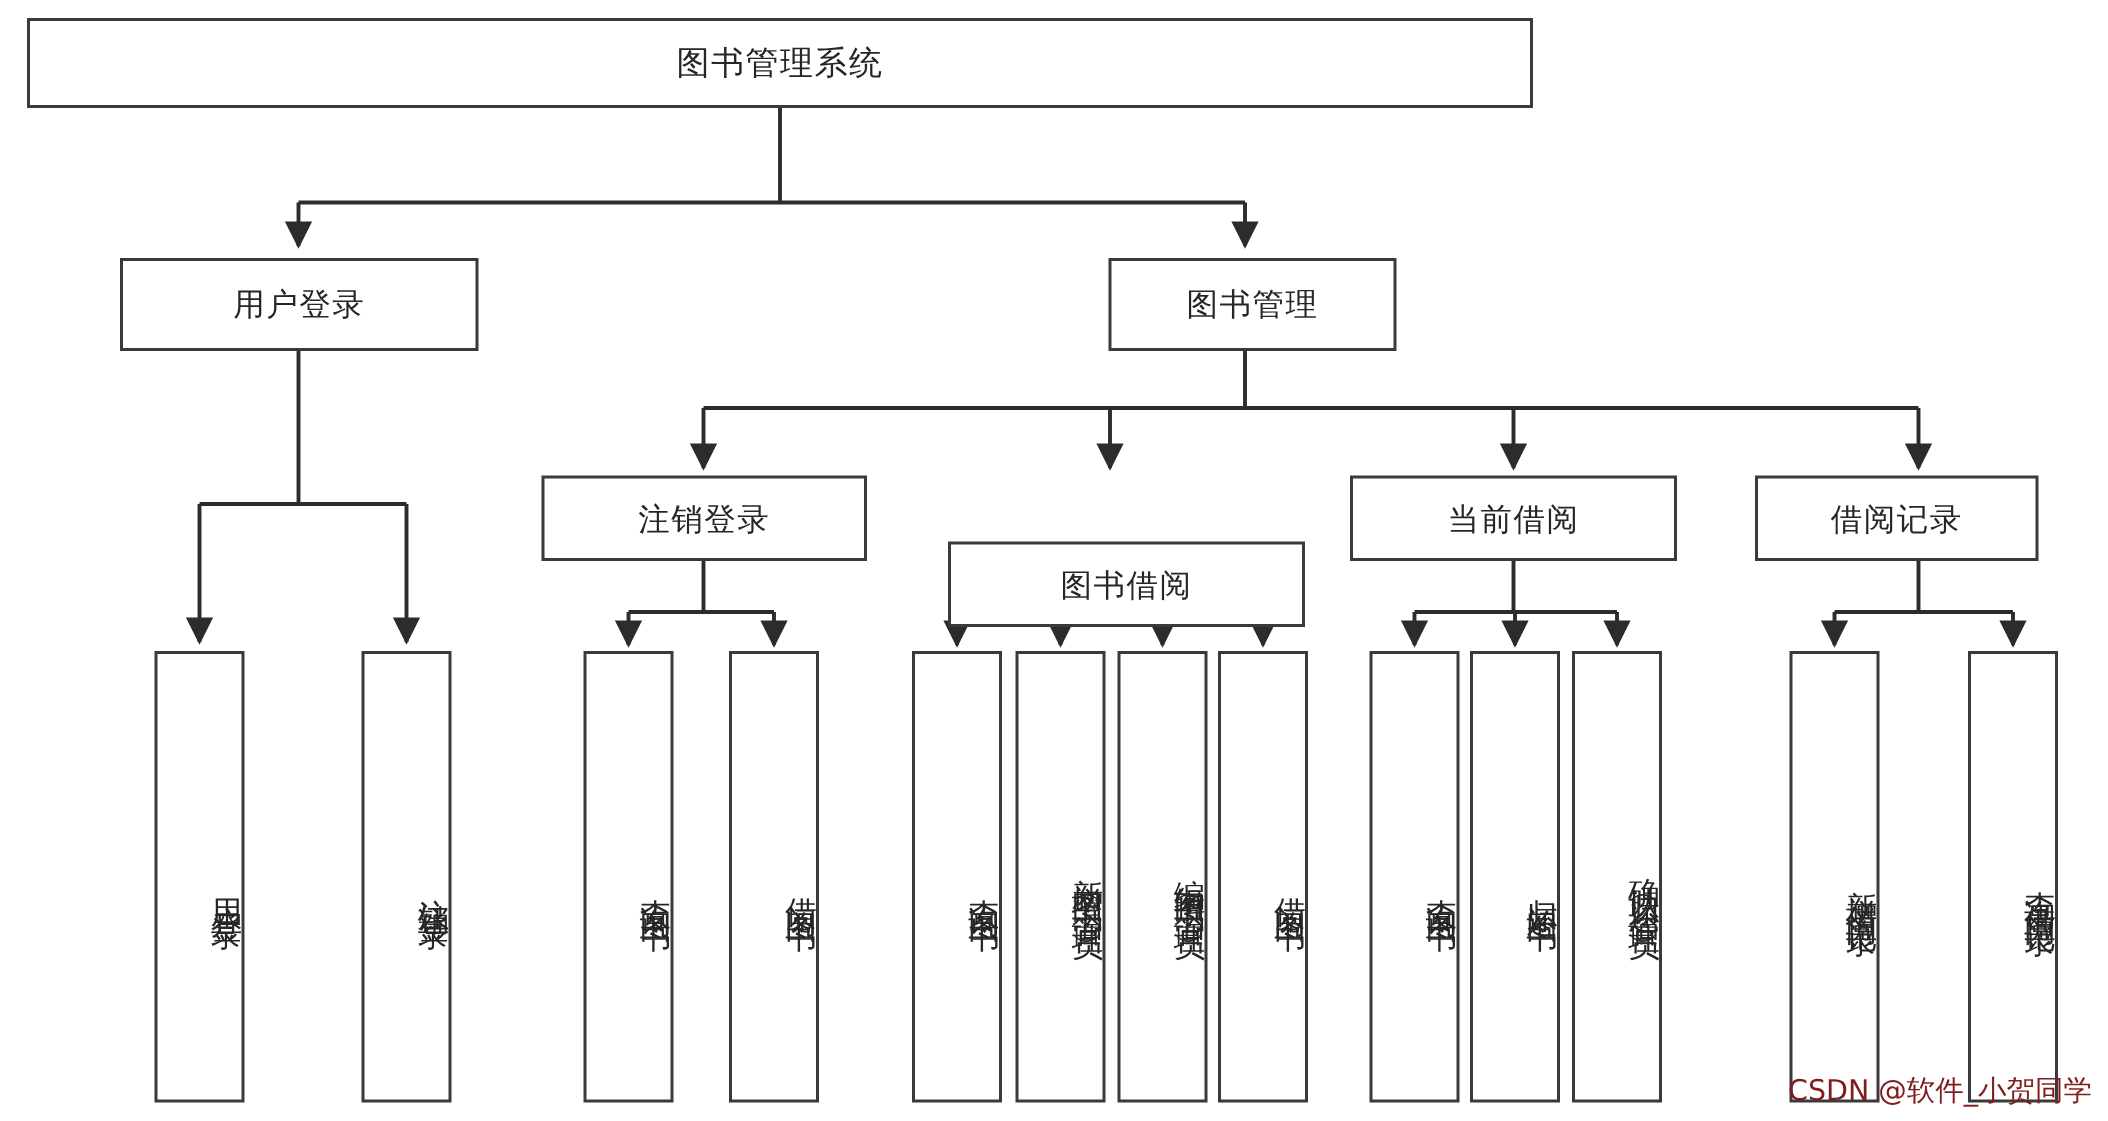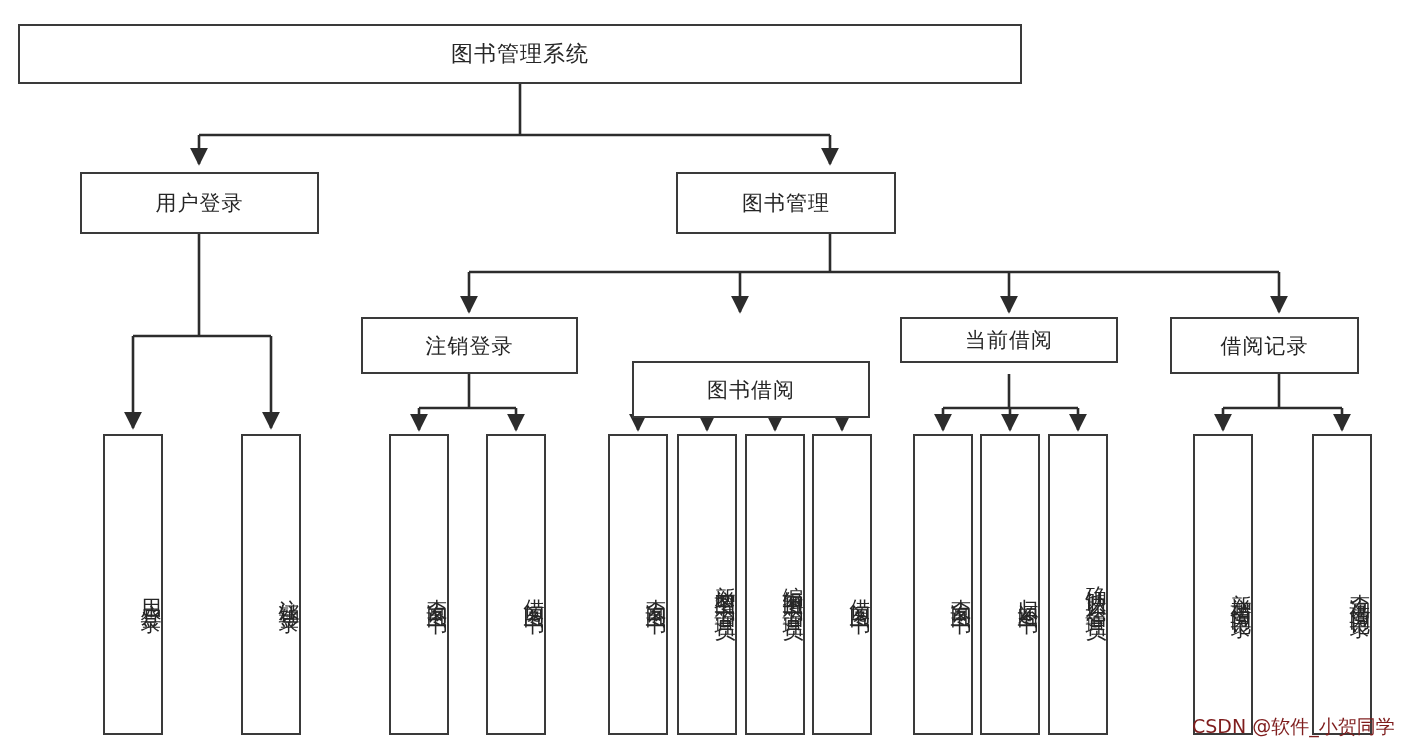--- a/index.html
+++ b/index.html
@@ -82,38 +82,38 @@
       <path d="M 1010 408 L 1010 430" marker-end="url(#arw)"></path>
       <path d="M 1078 408 L 1078 430" marker-end="url(#arw)"></path>
 
       <path d="M 1279 374 L 1279 408"></path>
       <path d="M 1223 408 L 1342 408"></path>
       <path d="M 1223 408 L 1223 430" marker-end="url(#arw)"></path>
       <path d="M 1342 408 L 1342 430" marker-end="url(#arw)"></path>
     </g>
   </svg>
 
-  <div class="node root" style="left:18px;top:12px;width:1004px;height:60px;margin-top:12px;">
+  <div class="node root" style="left:18px;top:12px;width:1004px;height:60px;">
     <span class="txt">图书管理系统</span>
   </div>
 
   <div class="node h" style="left:80px;top:172px;width:239px;height:62px;">
     <span class="txt">用户登录</span>
   </div>
-  <div class="node h" style="left:676px;top:172px;width:220px;height:62px;">
+  <div class="node h" style="left:739px;top:172px;width:192px;height:62px;">
     <span class="txt">图书管理</span>
   </div>
 
   <div class="node h" style="left:361px;top:317px;width:217px;height:57px;">
     <span class="txt">注销登录</span>
   </div>
   <div class="node h" style="left:632px;top:317px;width:238px;height:57px;margin-top:44px;">
     <span class="txt">图书借阅</span>
   </div>
-  <div class="node h" style="left:900px;top:317px;width:218px;height:46px;">
+  <div class="node h" style="left:900px;top:317px;width:218px;height:57px;">
     <span class="txt">当前借阅</span>
   </div>
   <div class="node h" style="left:1170px;top:317px;width:189px;height:57px;">
     <span class="txt">借阅记录</span>
   </div>
 
   <div class="node v" style="left:103px;top:434px;width:60px;height:301px;">
     <span class="txt">用户登录</span>
   </div>
   <div class="node v" style="left:241px;top:434px;width:60px;height:301px;">

